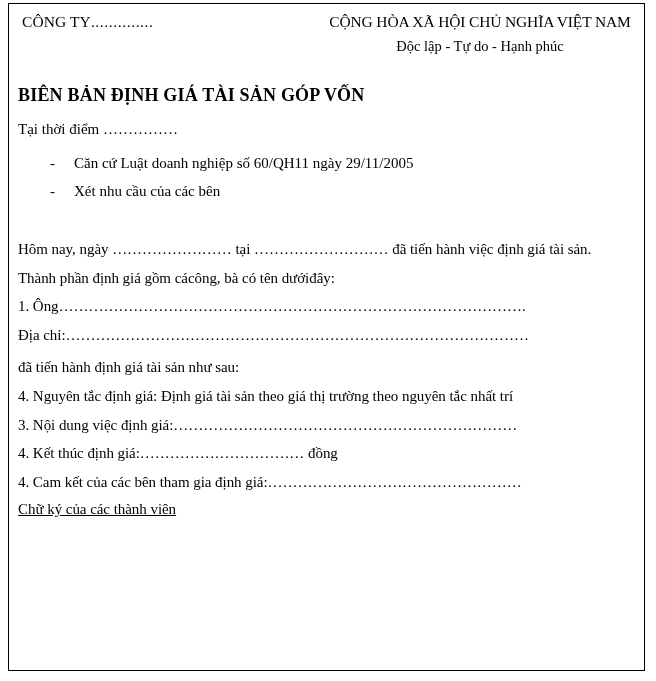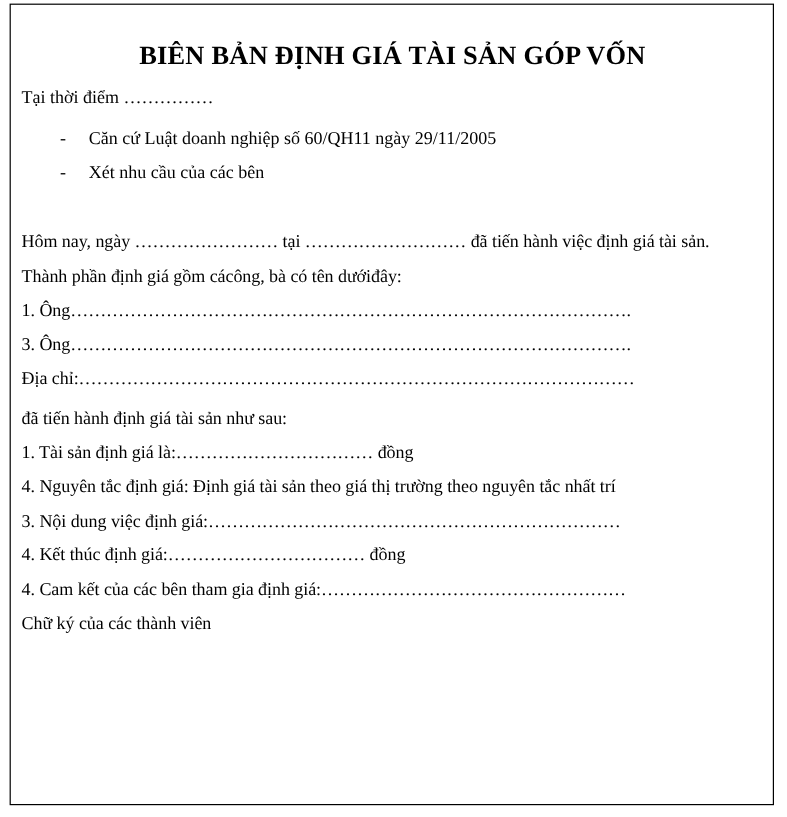--- a/index.html
+++ b/index.html
@@ -63,23 +63,23 @@
     top: 25px;
     width: 332px;
     text-align: center;
     font-size: 14.5px;
     white-space: nowrap;
   }
 
   
   .doc-title {
     margin-top: 20px;
-    text-align: center;
+    text-align: left;
     font-weight: bold;
-    font-size: 22px;
+    font-size: 18px;
     letter-spacing: .2px;
     white-space: nowrap;
   }
   .subtitle {
     margin-top: 15px;
     text-align: left;
     font-size: 15px;
     white-space: nowrap;
   }
 
@@ -106,39 +106,45 @@
     margin-top: 30px;
   }
   .line {
     font-size: 15px;
     line-height: 28.6px;
     white-space: nowrap;
     letter-spacing: -.05px;
   }
   .line.tight {
     line-height: 26px;
+    text-decoration: underline;
   }
   .gap-above {
     margin-top: 4px;
   }
   .para {
     font-size: 15.2px;
     line-height: 28.6px;
     letter-spacing: -.1px;
   }
   .dots {
     letter-spacing: .6px;
   }
 </style>
 </head>
 <body>
 
 <div class="page">
   <div class="inner">
 
+    <div class="header-row">
+      <div class="company"><span>CÔNG TY</span><span class="dots">..............</span></div>
+      <div class="nation">CỘNG HÒA XÃ HỘI CHỦ NGHĨA VIỆT NAM</div>
+      <div class="motto">Độc lập - Tự do - Hạnh phúc</div>
+    </div>
 
     <div class="doc-title">BIÊN BẢN ĐỊNH GIÁ TÀI SẢN GÓP VỐN</div>
     <div class="subtitle">Tại thời điểm ……………</div>
 
     <div class="bullets">
       <div class="bullet">
         <span class="dash">-</span>
         <span>Căn cứ Luật doanh nghiệp số 60/QH11 ngày 29/11/2005</span>
       </div>
       <div class="bullet">
@@ -146,26 +152,24 @@
         <span>Xét nhu cầu của các bên</span>
       </div>
     </div>
 
     <div class="body-block">
 
       <div class="line">Hôm nay, ngày …………………… tại ……………………… đã tiến hành việc định giá tài sản.</div>
       <div class="line">Thành phần định giá gồm cácông, bà có tên dướiđây:</div>
 
       <div class="line">1. Ông………………………………………………………………………………….</div>
-      <div class="line">3. Ông………………………………………………………………………………….</div>
       <div class="line">Địa chỉ:…………………………………………………………………………………</div>
 
       <div class="line gap-above">đã tiến hành định giá tài sản như sau:</div>
 
-      <div class="line">1. Tài sản định giá là:…………………………… đồng</div>
       <div class="line">4. Nguyên tắc định giá: Định giá tài sản theo giá thị trường theo nguyên tắc nhất trí</div>
       <div class="line">3. Nội dung việc định giá:……………………………………………………………</div>
       <div class="line">4. Kết thúc định giá:…………………………… đồng</div>
       <div class="line">4. Cam kết của các bên tham gia định giá:……………………………………………</div>
 
       <div class="line tight">Chữ ký của các thành viên</div>
 
     </div>
   </div>
 </div>

